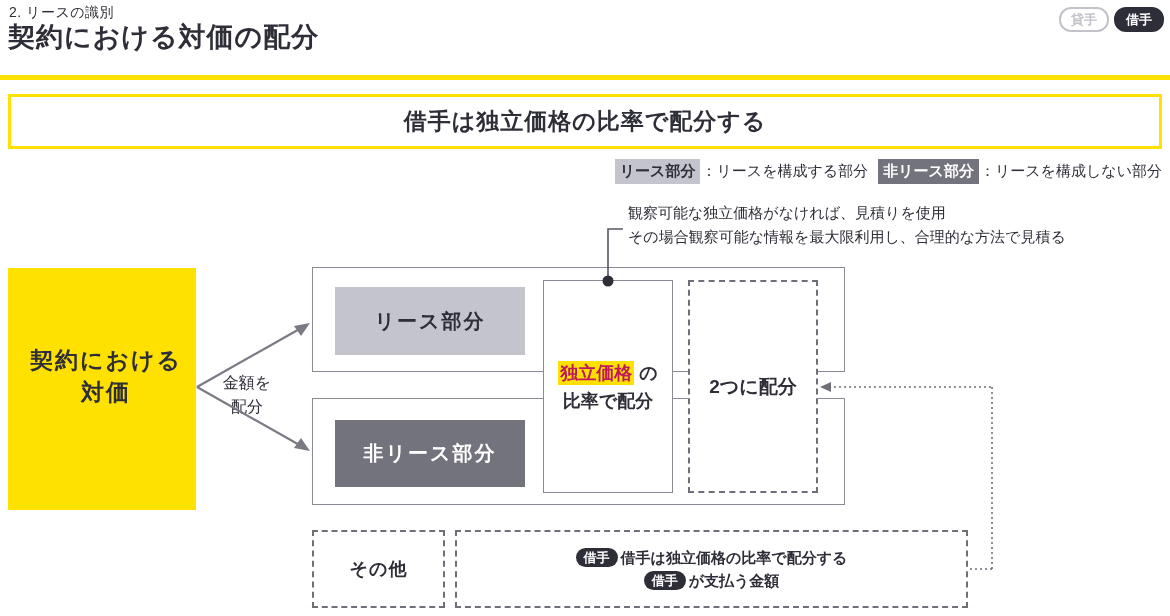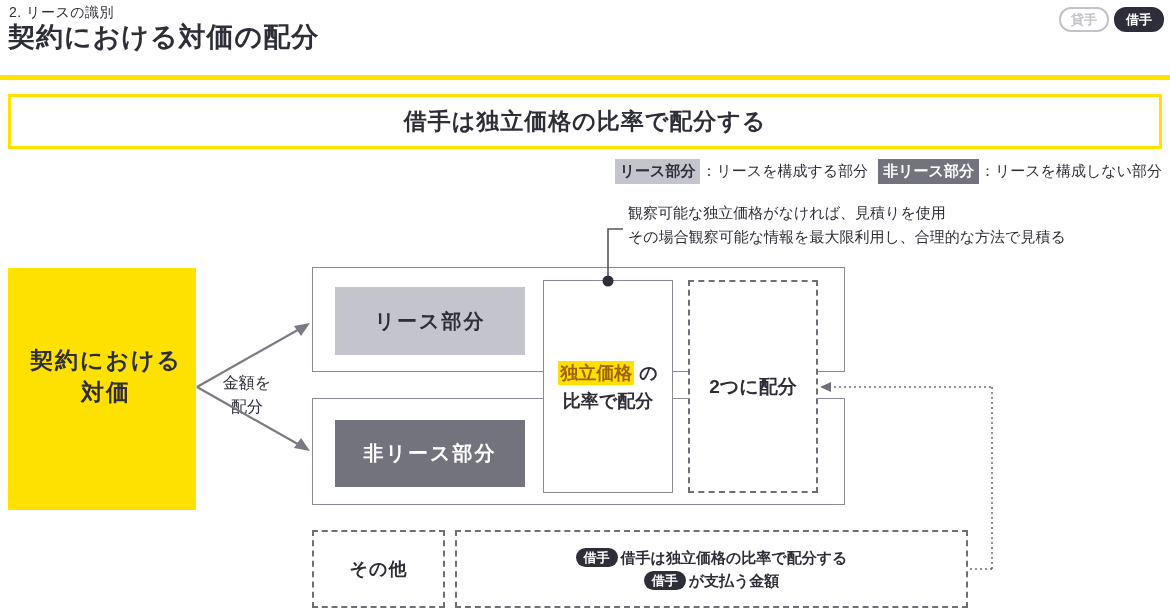--- a/index.html
+++ b/index.html
@@ -37,21 +37,21 @@
   .container-frame{border:1px solid #8A8A94;background:#fff;}
   .cont-top{left:312px;top:267px;width:533px;height:105px;}
   .cont-bottom{left:312px;top:398px;width:533px;height:107px;}
   .lease-box{left:335px;top:287px;width:190px;height:68px;background:#C4C4CC;
     display:flex;align-items:center;justify-content:center;font-size:20px;font-weight:bold;letter-spacing:2px;}
   .nonlease-box{left:335px;top:420px;width:190px;height:67px;background:#73737D;color:#fff;
     display:flex;align-items:center;justify-content:center;font-size:20px;font-weight:bold;letter-spacing:2px;}
   .alloc-box{left:543px;top:280px;width:130px;height:213px;background:#fff;border:1px solid #8A8A94;
     display:flex;flex-direction:column;align-items:center;justify-content:center;
     font-size:18px;font-weight:bold;line-height:28px;z-index:3;text-align:center;}
-  .alloc-box mark{background:#FFE100;color:#a16207;padding:2px 2px;}
+  .alloc-box mark{background:#FFE100;color:#be185d;padding:2px 2px;}
   .split-box{left:688px;top:280px;width:130px;height:213px;background:#fff;border:2px dashed #6F6F79;
     display:flex;align-items:center;justify-content:center;font-size:19px;font-weight:bold;z-index:3;}
 
   
   .other-box{left:312px;top:530px;width:133px;height:78px;border:2px dashed #6F6F79;background:#fff;
     display:flex;align-items:center;justify-content:center;font-size:18px;font-weight:bold;letter-spacing:1px;}
   .payment-box{left:455px;top:530px;width:513px;height:78px;border:2px dashed #6F6F79;background:#fff;
     display:flex;flex-direction:column;align-items:center;justify-content:center;
     font-size:15px;font-weight:bold;line-height:23px;}
   .payment-box .row{display:flex;align-items:center;gap:3px;white-space:nowrap;}

